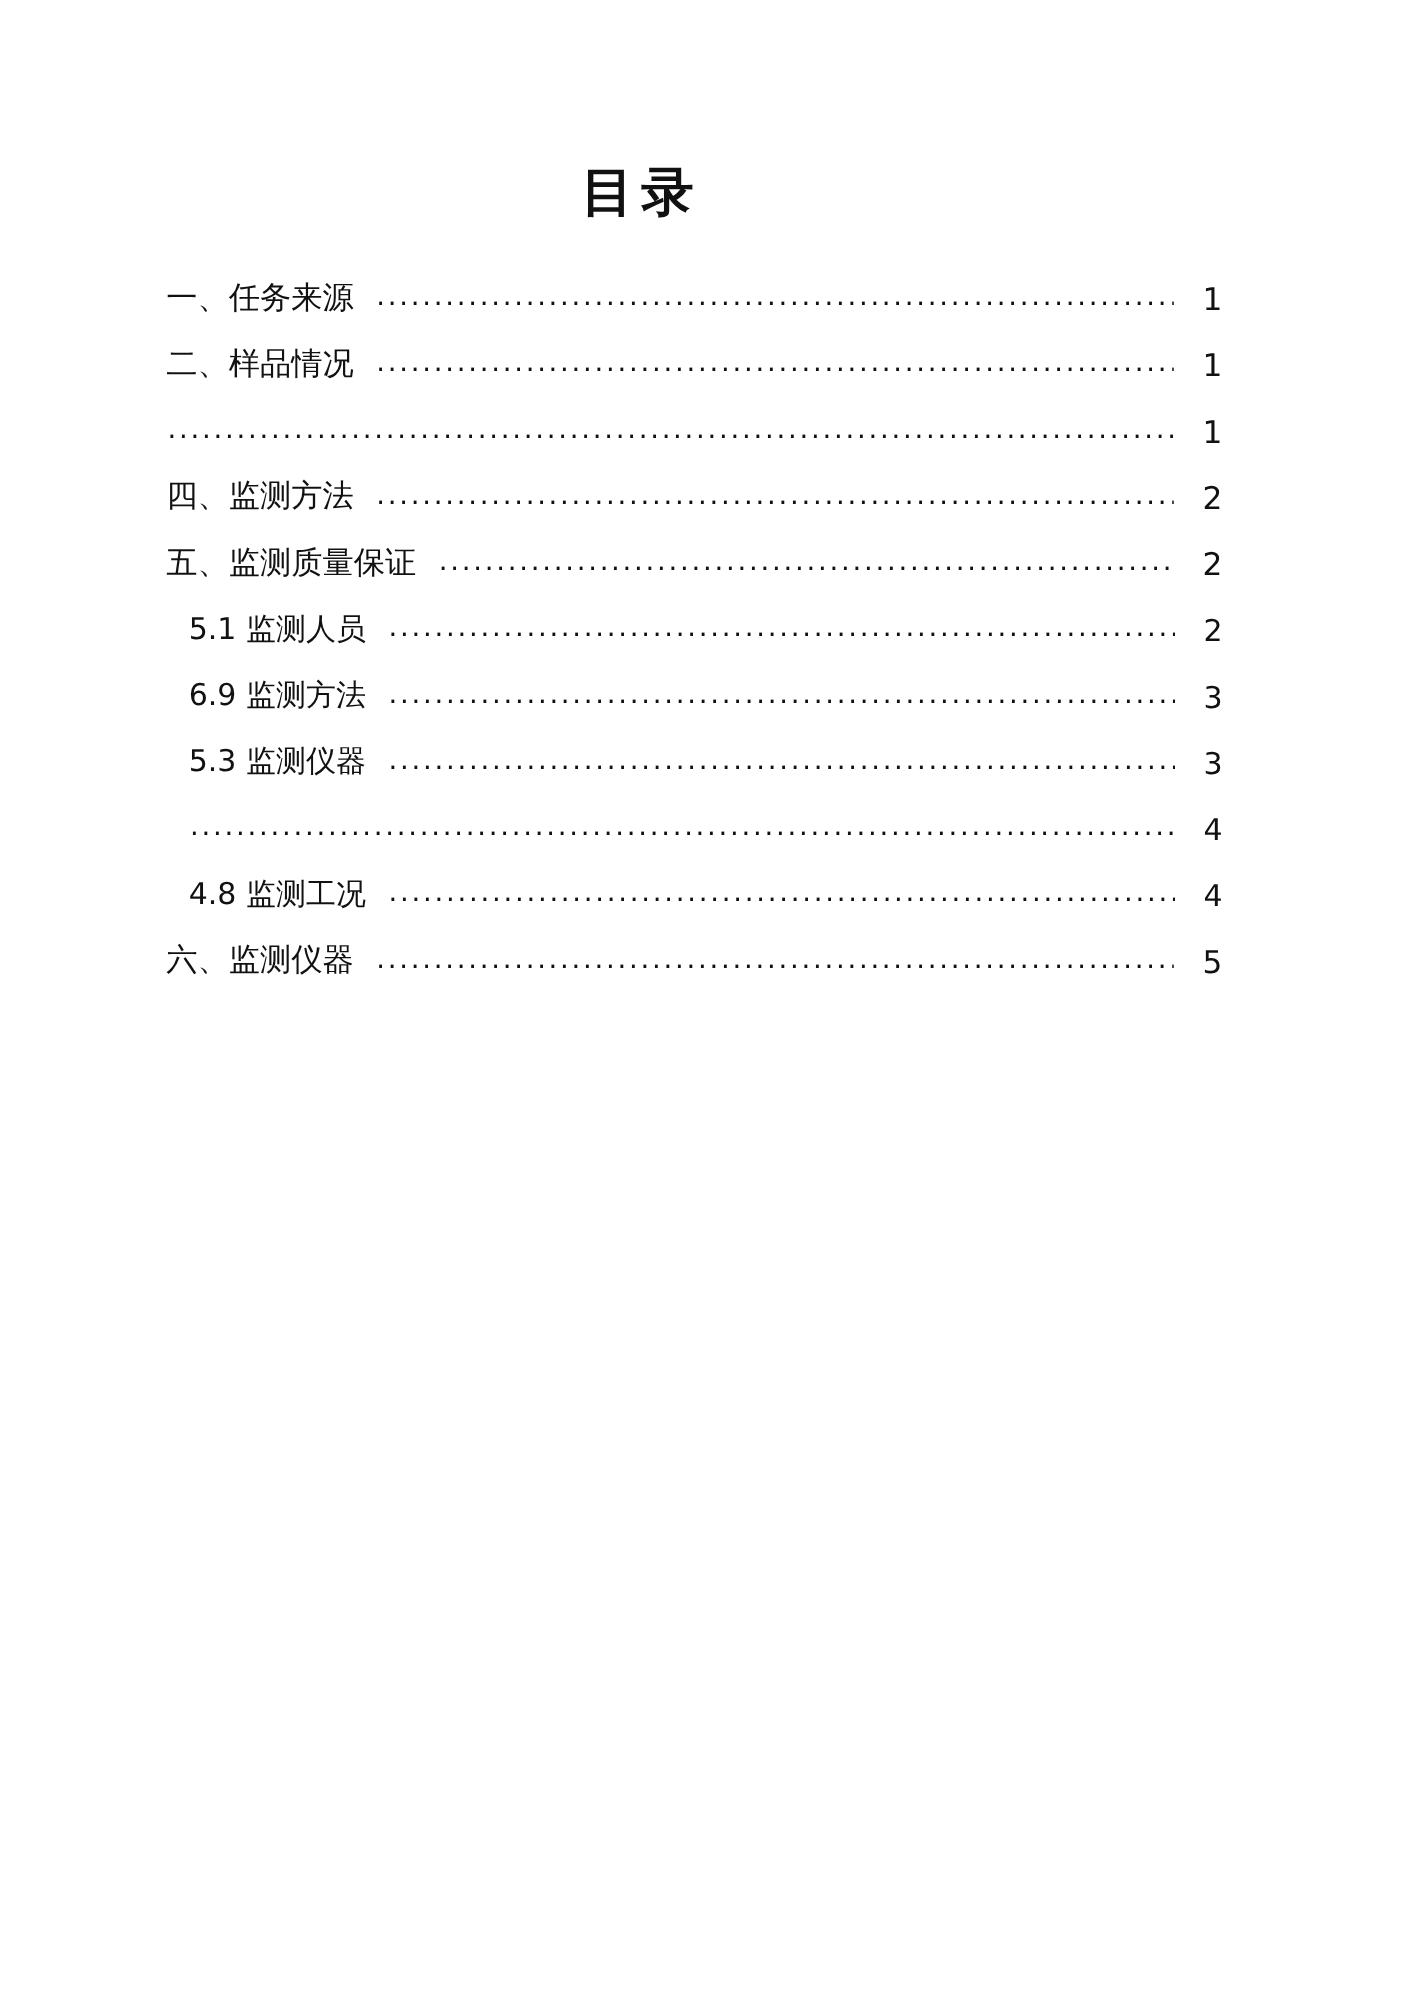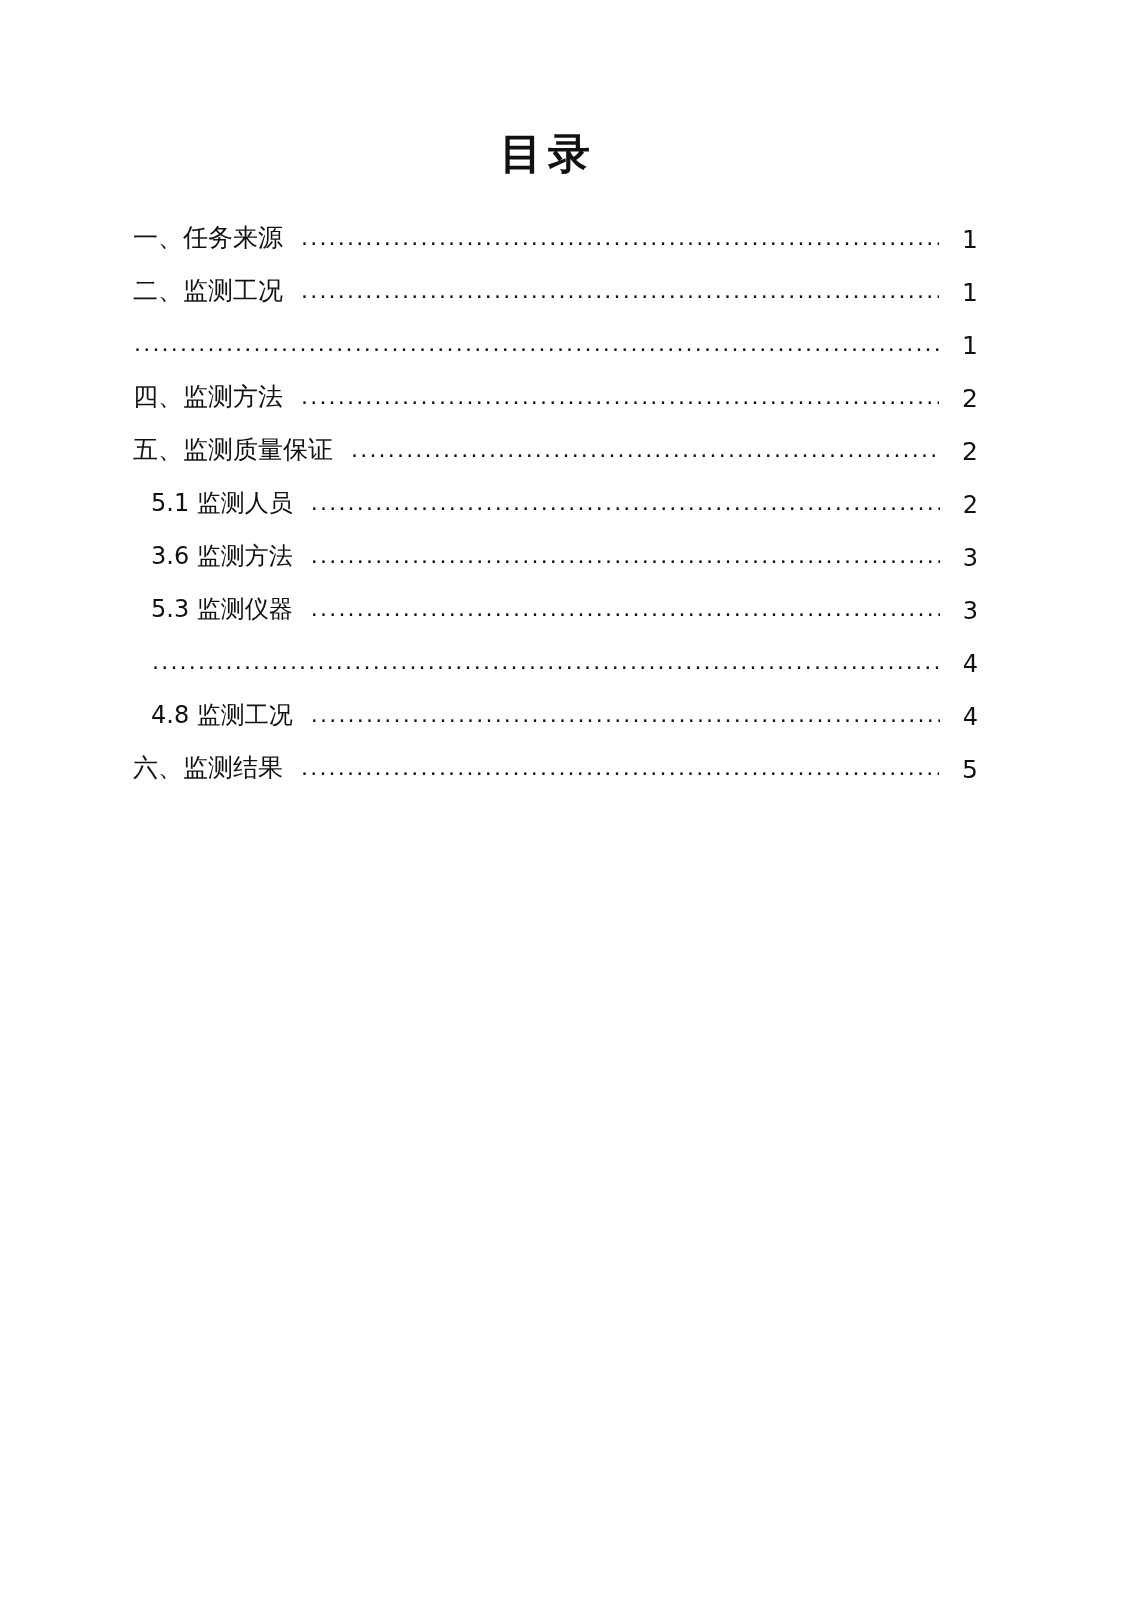--- a/index.html
+++ b/index.html
@@ -27,21 +27,20 @@
     position: absolute;
     left: 0;
     top: 126px;
     width: 1026px;
     text-align: center;
     font-family: "DejaVu Serif", "Liberation Serif", serif;
     font-weight: bold;
     font-size: 42px;
     letter-spacing: 6px;
     color: #111111;
-    padding-left: 35px;
   }
   .toc {
     position: absolute;
     left: 133px;
     top: 203px;
     width: 845px;
   }
   .toc-entry {
     display: flex;
     align-items: flex-end;
@@ -88,21 +87,21 @@
   <div class="doc-title">目录</div>
 
   <div class="toc">
 
   <div class="toc-entry level-1">
         <span class="toc-label">一、任务来源</span>
         <span class="toc-dots">.........................................................................................</span>
         <span class="toc-page">1</span>
       </div>
       <div class="toc-entry level-1">
-        <span class="toc-label">二、监测工况</span>
+        <span class="toc-label">二、样品情况</span>
         <span class="toc-dots">.........................................................................................</span>
         <span class="toc-page">1</span>
       </div>
       <div class="toc-entry level-1">
         <span class="toc-dots">.........................................................................................</span>
         <span class="toc-page">1</span>
       </div>
       <div class="toc-entry level-1">
         <span class="toc-label">四、监测方法</span>
         <span class="toc-dots">.........................................................................................</span>
@@ -112,38 +111,38 @@
         <span class="toc-label">五、监测质量保证</span>
         <span class="toc-dots">.........................................................................................</span>
         <span class="toc-page">2</span>
       </div>
       <div class="toc-entry level-2">
         <span class="toc-label">5.1 监测人员</span>
         <span class="toc-dots">.........................................................................................</span>
         <span class="toc-page">2</span>
       </div>
       <div class="toc-entry level-2">
-        <span class="toc-label">3.6 监测方法</span>
+        <span class="toc-label">6.9 监测方法</span>
         <span class="toc-dots">.........................................................................................</span>
         <span class="toc-page">3</span>
       </div>
       <div class="toc-entry level-2">
         <span class="toc-label">5.3 监测仪器</span>
         <span class="toc-dots">.........................................................................................</span>
         <span class="toc-page">3</span>
       </div>
       <div class="toc-entry level-2">
         <span class="toc-dots">.........................................................................................</span>
         <span class="toc-page">4</span>
       </div>
       <div class="toc-entry level-2">
         <span class="toc-label">4.8 监测工况</span>
         <span class="toc-dots">.........................................................................................</span>
         <span class="toc-page">4</span>
       </div>
       <div class="toc-entry level-1">
-        <span class="toc-label">六、监测结果</span>
+        <span class="toc-label">六、监测仪器</span>
         <span class="toc-dots">.........................................................................................</span>
         <span class="toc-page">5</span>
       </div>
     </div>
 
 </div>
 
 </body></html>

